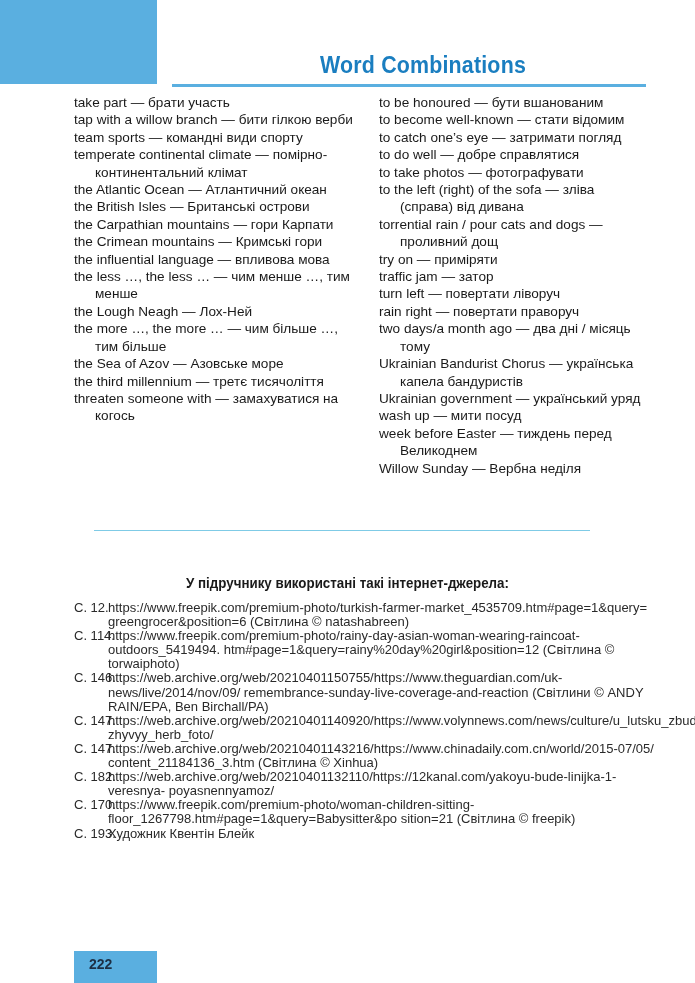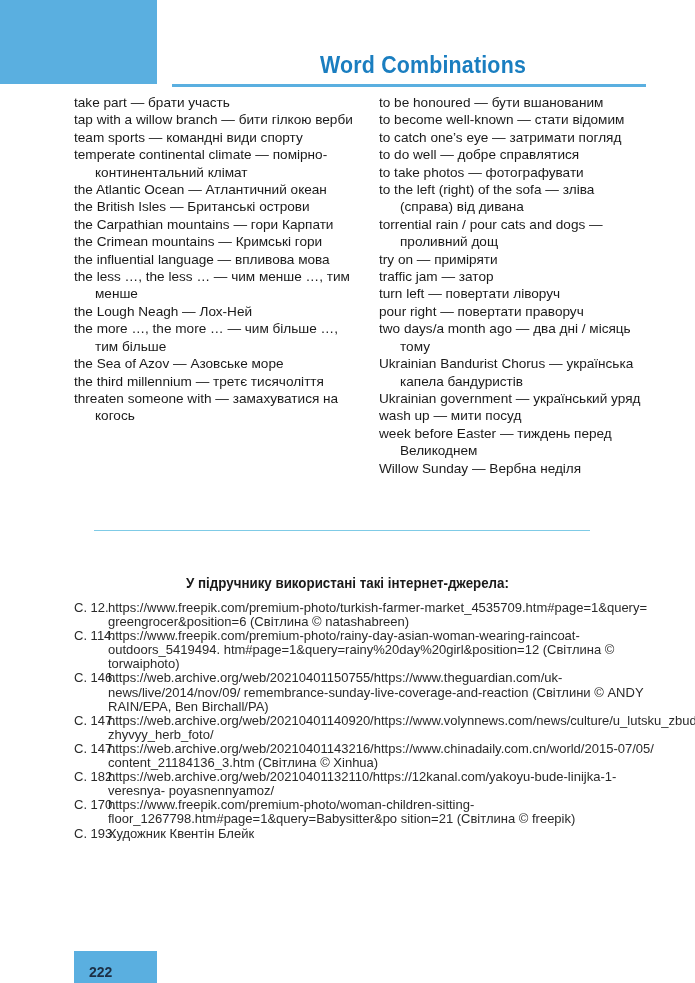--- a/index.html
+++ b/index.html
@@ -14,21 +14,21 @@
   .col-right { left: 379px; width: 270px; }
   .entry { margin: 0; padding-left: 21px; text-indent: -21px; }
   .entry b { font-weight: normal; }
   .mid-rule { position: absolute; left: 94px; top: 530px; width: 496px; height: 1px; background: #7fcbe6; }
   .src-title { position: absolute; left: 0; width: 695px; top: 575px; text-align: center;
                font-size: 14.5px; font-weight: bold; transform: scaleX(0.92); }
   .sources { position: absolute; left: 74px; top: 601px; width: 590px; font-size: 13px; line-height: 14.1px; color: #2a2a2a; }
   .src { margin: 0; padding-left: 34px; position: relative; }
   .src .pg { position: absolute; left: 0; top: 0; }
   .page-box { position: absolute; left: 74px; top: 951px; width: 83px; height: 32px; background: #5aafe0; }
-  .page-num { position: absolute; left: 15px; top: 5px; font-size: 14px; font-weight: bold; color: #1c2f45; margin-top: 8px; }
+  .page-num { position: absolute; left: 15px; top: 5px; font-size: 14px; font-weight: bold; color: #1c2f45; }
 </style>
 </head>
 <body>
 
 <div class="corner-block"></div>
 <div class="title">Word Combinations</div>
 <div class="title-rule"></div>
 
 <div class="col col-left">
   <p class="entry"><b>take part</b> <span>—</span> <span>брати участь</span></p>
@@ -52,21 +52,21 @@
   <p class="entry"><b>to be honoured</b> <span>—</span> <span>бути вшанованим</span></p>
   <p class="entry"><b>to become well-known</b> <span>—</span> <span>стати відомим</span></p>
   <p class="entry"><b>to catch one’s eye</b> <span>—</span> <span>затримати погляд</span></p>
   <p class="entry"><b>to do well</b> <span>—</span> <span>добре справлятися</span></p>
   <p class="entry"><b>to take photos</b> <span>—</span> <span>фотографувати</span></p>
   <p class="entry"><b>to the left (right) of the sofa</b> <span>—</span> <span>зліва (справа) від дивана</span></p>
   <p class="entry"><b>torrential rain / pour cats and dogs</b> <span>—</span> <span>проливний дощ</span></p>
   <p class="entry"><b>try on</b> <span>—</span> <span>приміряти</span></p>
   <p class="entry"><b>traffic jam</b> <span>—</span> <span>затор</span></p>
   <p class="entry"><b>turn left</b> <span>—</span> <span>повертати ліворуч</span></p>
-  <p class="entry"><b>pour right</b> <span>—</span> <span>повертати праворуч</span></p>
+  <p class="entry"><b>rain right</b> <span>—</span> <span>повертати праворуч</span></p>
   <p class="entry"><b>two days/a month ago</b> <span>—</span> <span>два дні / місяць тому</span></p>
   <p class="entry"><b>Ukrainian Bandurist Chorus</b> <span>—</span> <span>українська капела бандуристів</span></p>
   <p class="entry"><b>Ukrainian government</b> <span>—</span> <span>український уряд</span></p>
   <p class="entry"><b>wash up</b> <span>—</span> <span>мити посуд</span></p>
   <p class="entry"><b>week before Easter</b> <span>—</span> <span>тиждень перед Великоднем</span></p>
   <p class="entry"><b>Willow Sunday</b> <span>—</span> <span>Вербна неділя</span></p>
 </div>
 
 <div class="mid-rule"></div>
 

